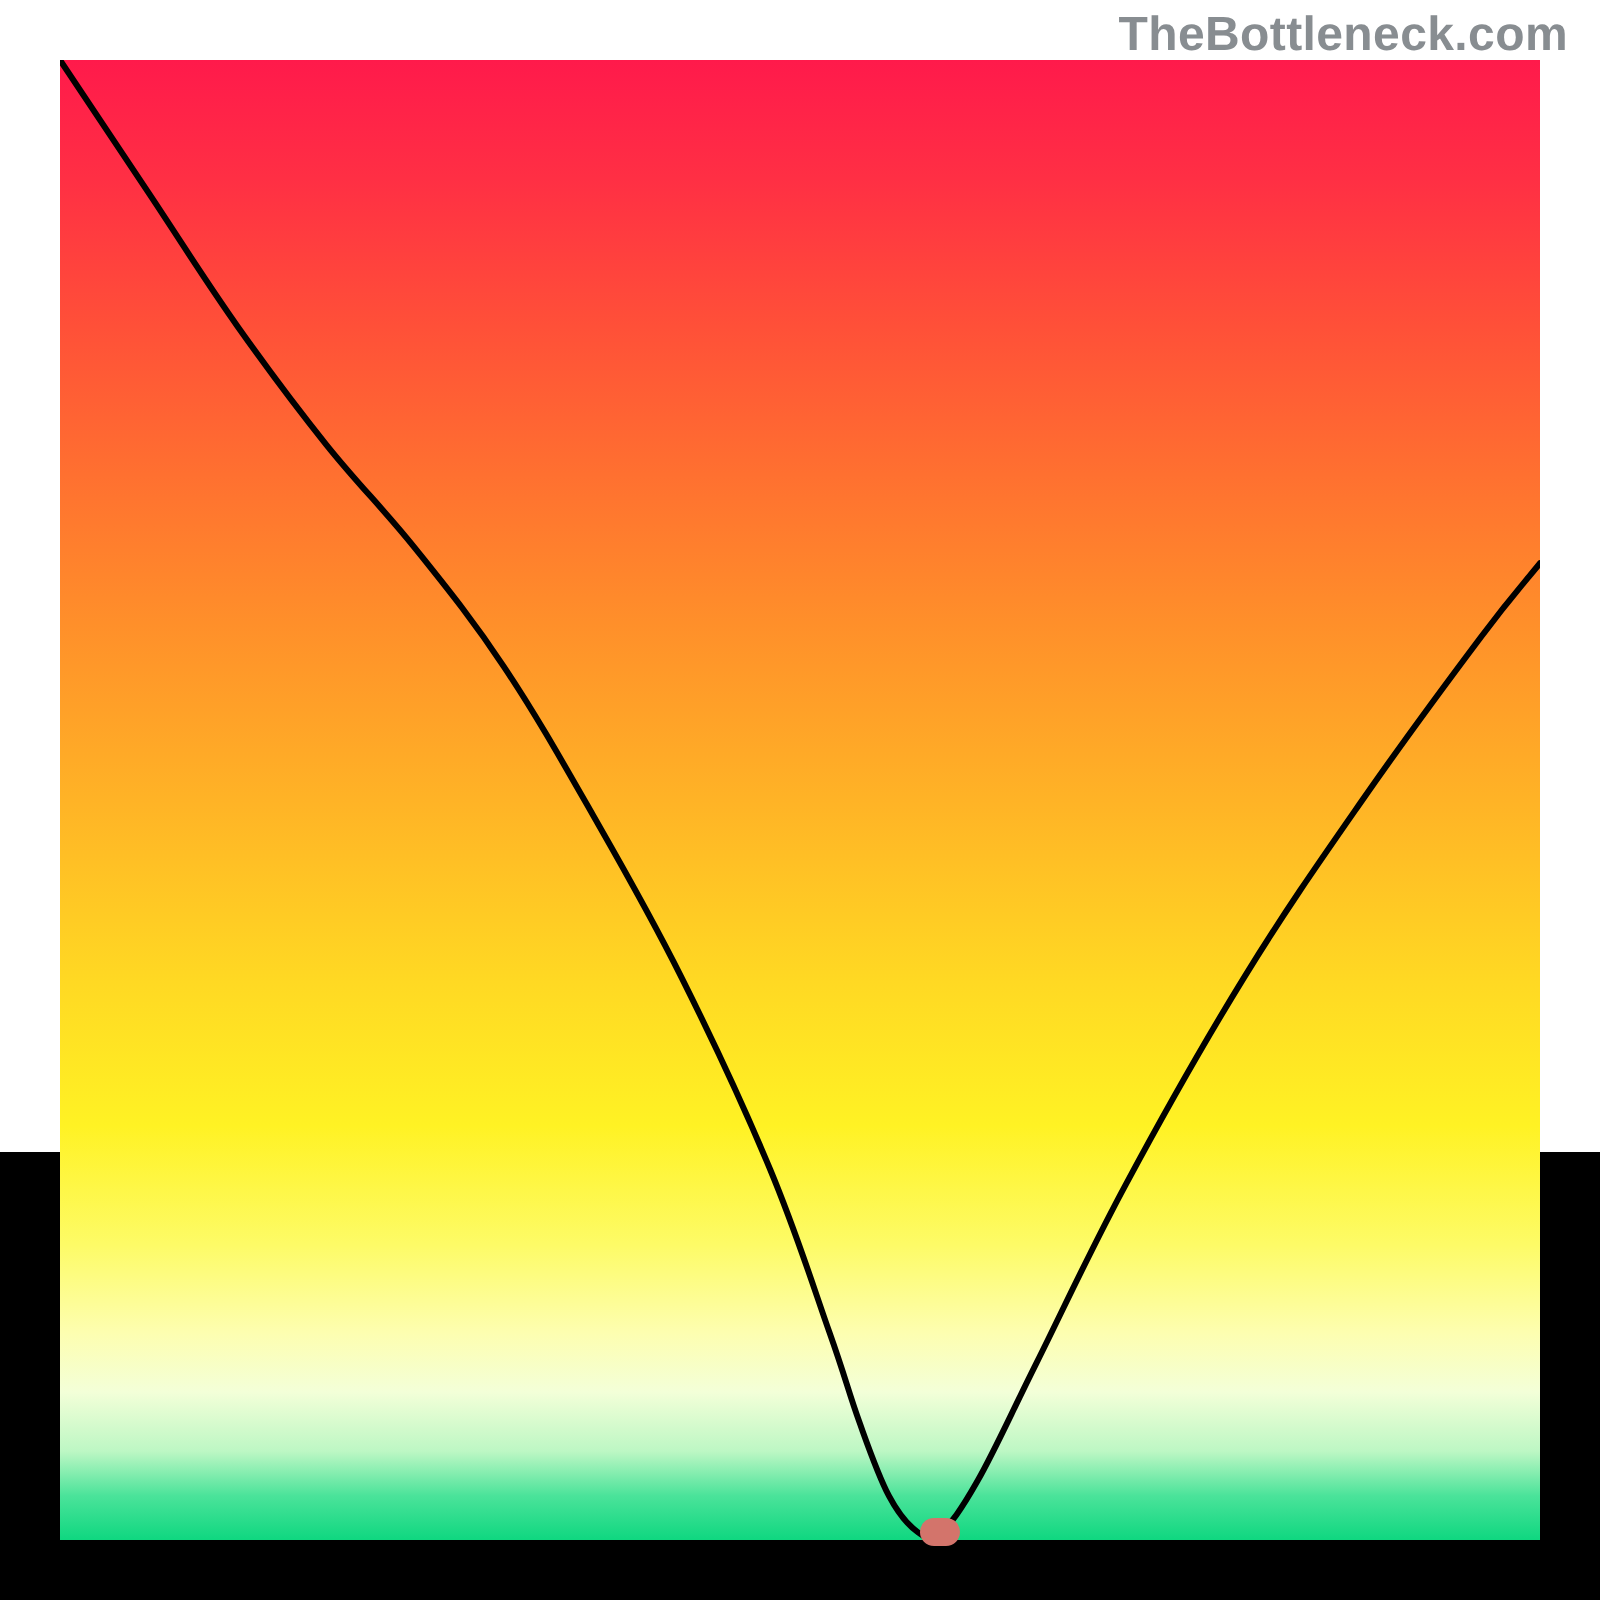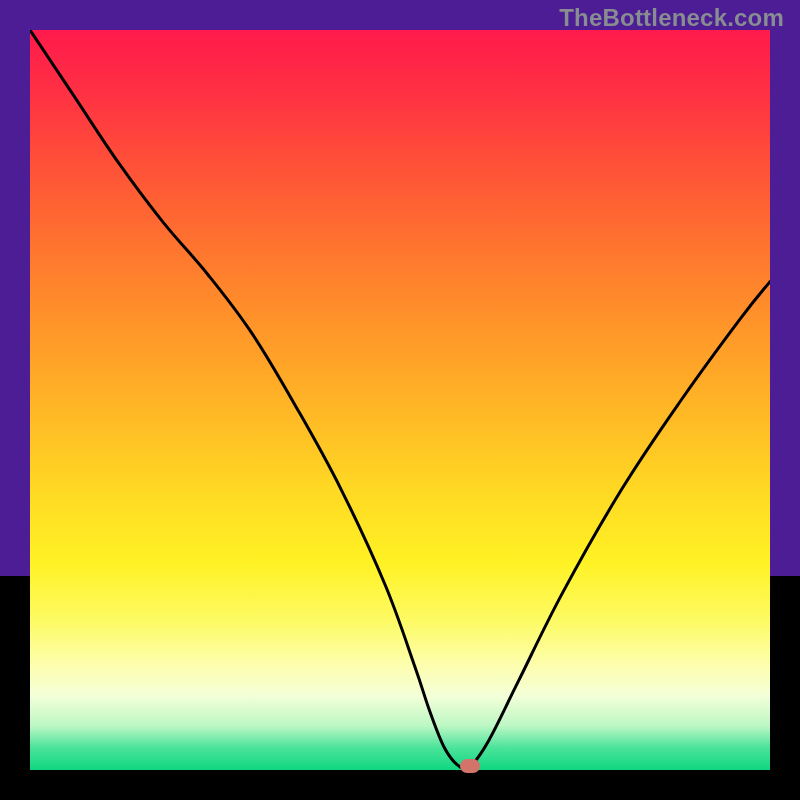--- a/index.html
+++ b/index.html
@@ -1,21 +1,21 @@
 <!DOCTYPE html>
 <html><head>
 <meta charset="utf-8">
 <style>
   * { margin: 0; padding: 0; box-sizing: border-box; }
   html, body { width: 800px; height: 800px; background: #000; overflow: hidden; }
   .container {
     position: relative;
     width: 800px;
     height: 576px;
-    background: #4c1d95;
+    background: #ffffff;
     padding-left: 17px;
   }
   .watermark {
     position: absolute;
     top: 4px;
     right: 16px;
     font-family: Arial, Helvetica, sans-serif;
     font-size: 24px;
     font-weight: 600;
     color: #888d91;

